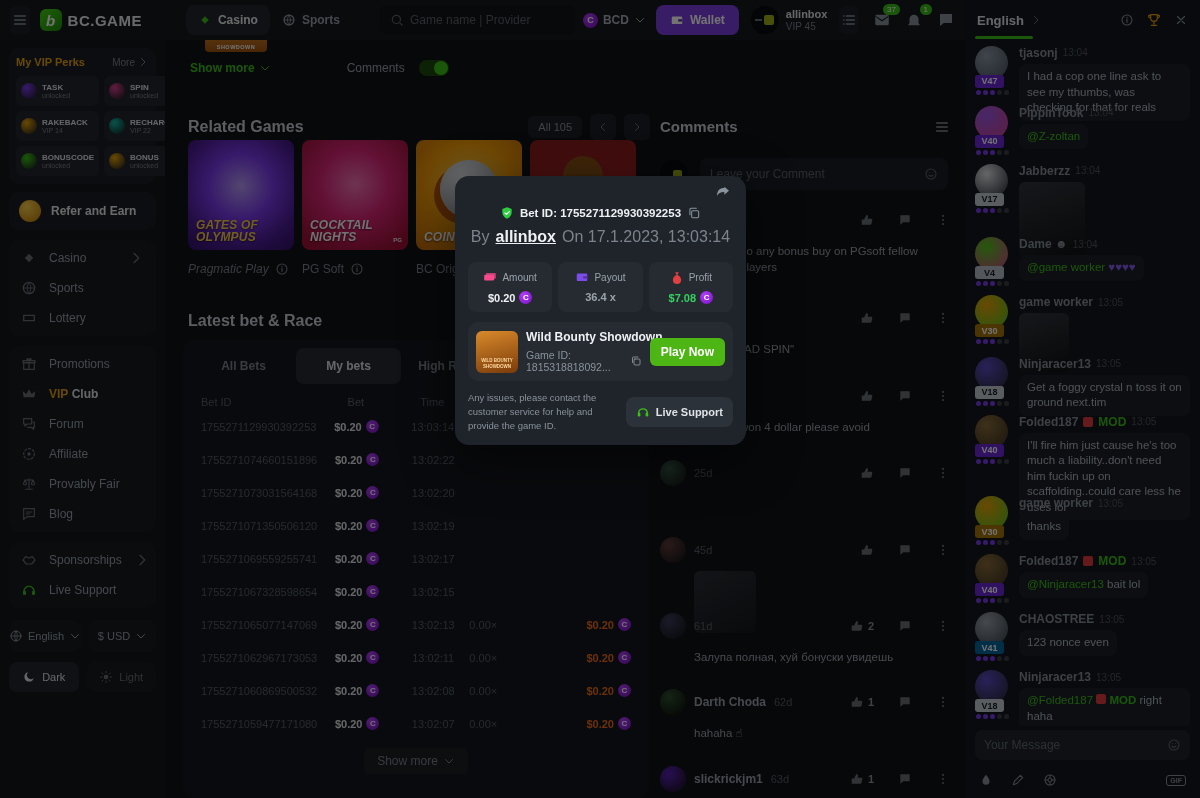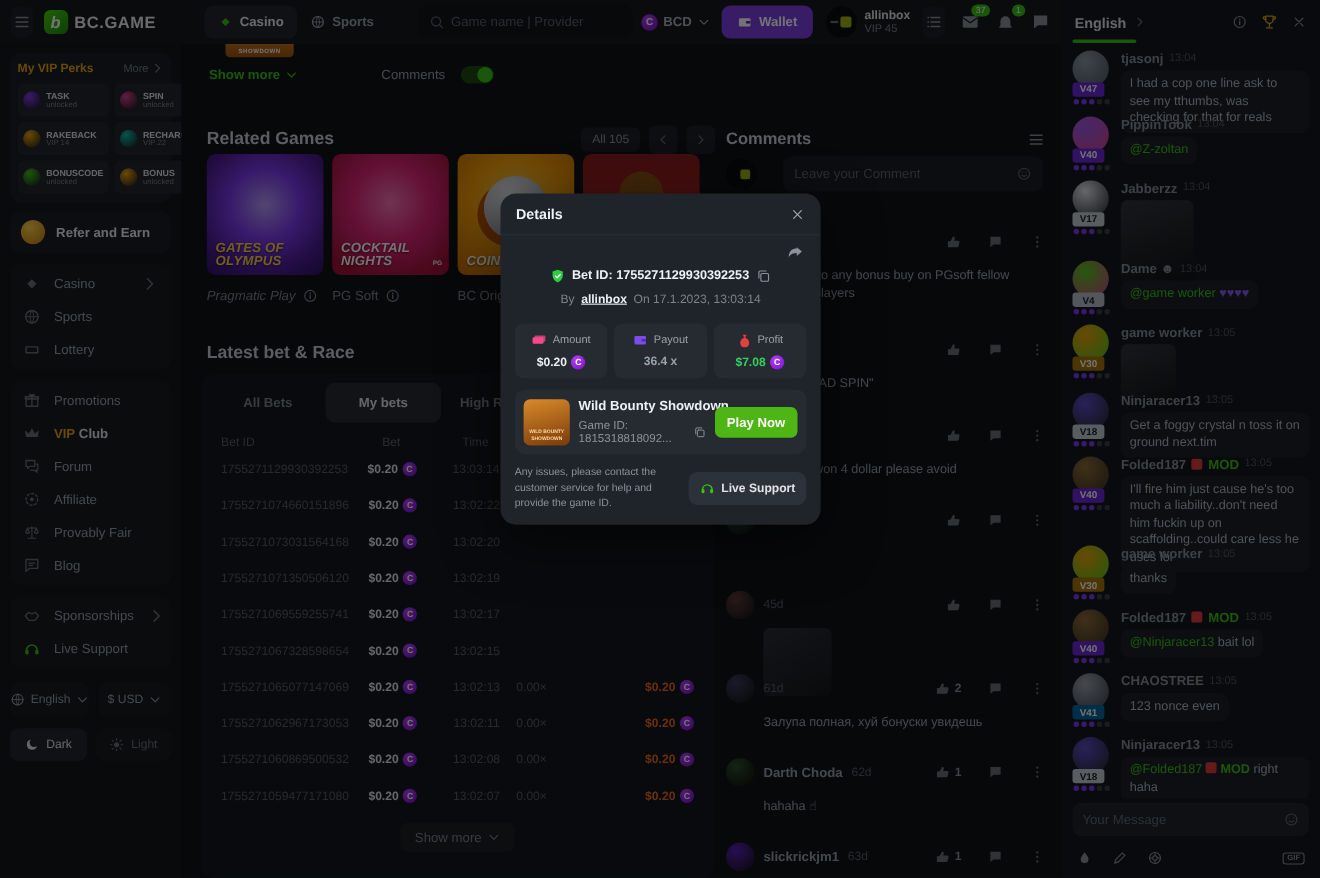--- a/index.html
+++ b/index.html
@@ -95,21 +95,21 @@
   .w-bet{width:84px;text-align:center;display:flex;align-items:center;justify-content:center;gap:4px;color:#dfe3e8;font-weight:700}
   .w-time{width:76px;text-align:center;color:#565d66}
   .w-pay{width:70px;text-align:left;color:#565d66}
   .w-profit{width:100px;display:flex;align-items:center;justify-content:flex-end;gap:4px;font-weight:700;color:#ed6b17}
   .thead .w-bet,.thead .w-profit{display:block;font-weight:400;color:#5c636c}
   .thead .w-profit{text-align:right}
   .showmore-btn{margin:8px auto 0;width:104px;height:26px;border-radius:6px;background:#1b1f25;color:#7c838c;font-size:12px;display:flex;align-items:center;justify-content:center;gap:5px}
   
   .comments{position:absolute;left:495px;top:78px;width:290px;height:680px}
   .c-head{display:flex;justify-content:space-between;align-items:center}
-  .c-input-row{position:absolute;left:0;top:24px;right:2px;display:flex;gap:24px;align-items:center}
+  .c-input-row{position:absolute;left:0;top:40px;right:2px;display:flex;gap:12px;align-items:center}
   .cav-self{width:28px;height:28px;border-radius:50%;background:#0a0c0e;position:relative;flex:none}
   .cav-self i{position:absolute;right:6px;top:10px;width:9px;height:9px;border-radius:2px;background:#a3b312}
   .c-input{flex:1;height:32px;background:#1a1e24;border-radius:8px;display:flex;align-items:center;padding:0 10px;gap:6px;color:#5c636c}
   .c-input input{flex:1;background:transparent;border:none;outline:none;font-size:12px;color:#aab1b9}
   .c-input input::placeholder{color:#5c636c}
   .c-item{position:absolute;left:0;right:0}
   .c-row{display:flex;align-items:center;gap:8px}
   .cav{width:26px;height:26px;border-radius:50%;flex:none}
   .cname{font-size:12px;color:#9aa2ab}
   .ctime{font-size:11px;color:#565d66}
@@ -150,21 +150,21 @@
   .gifbox{margin-left:auto;border:1.5px solid currentColor;border-radius:3px;font-size:7px;font-weight:800;padding:1px 3px}
   
   .overlay{position:absolute;inset:0;background:rgba(0,0,0,.55);z-index:40}
   .modal{position:absolute;left:455px;top:176px;width:291px;background:#1f242b;border-radius:14px;z-index:50;box-shadow:0 14px 50px rgba(0,0,0,.55);overflow:hidden}
   .modal-head{display:flex;justify-content:space-between;align-items:center;padding:11px 14px;border-bottom:1px solid #2a2f36}
   .modal-title{font-weight:700;font-size:13px;color:#eef1f4}
   .mclose{color:#9aa3ad}
   .modal-body{padding:6px 13px 13px}
   .share-row{display:flex;justify-content:flex-end;color:#8a929b;padding:2px 2px 6px}
   .betid-row{display:flex;align-items:center;justify-content:center;gap:6px;color:#eef1f4;font-weight:700;font-size:11.5px}
-  .byline{display:flex;justify-content:center;align-items:flex-end;gap:6px;color:#7c838c;font-size:11px;margin-top:8px}
+  .byline{display:flex;justify-content:center;align-items:flex-end;gap:6px;color:#7c838c;font-size:16px;margin-top:8px}
   .byline b{color:#eef1f4;text-decoration:underline}
   .stats{display:flex;gap:6px;margin-top:16px}
   .stat{flex:1;background:#262b32;border-radius:8px;padding:8px 4px;display:flex;flex-direction:column;align-items:center;gap:7px}
   .stat-label{display:flex;gap:5px;align-items:center;font-size:10px;color:#9aa2ab}
   .stat-val{font-size:11px;font-weight:700;color:#eef1f4;display:flex;gap:4px;align-items:center}
   .stat-val.pay{color:#9aa2ab}
   .stat-val.profit{color:#35d15e}
   .gamebox{margin-top:10px;background:#262b32;border-radius:10px;padding:8px;display:flex;gap:8px;align-items:center}
   .gthumb{width:42px;height:42px;border-radius:6px;background:linear-gradient(165deg,#d98a2b,#7a3b0a);flex:none;display:flex;align-items:flex-end;justify-content:center;overflow:hidden}
   .gthumb span{font-size:4.5px;font-weight:800;color:#ffd9a0;text-align:center;padding-bottom:3px;line-height:1.3}
@@ -1343,28 +1343,20 @@
           <path d="M12 3.5v5M12 15.5v5M3.5 12h5M15.5 12h5" stroke-width="1.6"></path>
         </svg>
       </span>
     <span class="gifbox">GIF</span>
   </div>
 </aside>
 
 <div class="overlay"></div>
 
 <div class="modal">
-  <div class="modal-head">
-    <span class="modal-title">Details</span>
-    <span class="mclose ic ic14">
-        <svg viewBox="0 0 24 24" fill="none" stroke="currentColor" stroke-width="2" stroke-linecap="round" stroke-linejoin="round">
-          <path d="M6 6l12 12M18 6L6 18"></path>
-        </svg>
-      </span>
-  </div>
   <div class="modal-body">
     <div class="share-row">
         <span class="ic ic16">
           <svg viewBox="0 0 24 24" fill="none" stroke="currentColor" stroke-width="2" stroke-linecap="round" stroke-linejoin="round">
             <path d="M14 4l7 6-7 6v-4c-6 0-9 2-11 6 0-8 4-12 11-12z" fill="currentColor" stroke="none"></path>
           </svg>
         </span>
       </div>
     <div class="betid-row">
       <span class="ic ic14">

